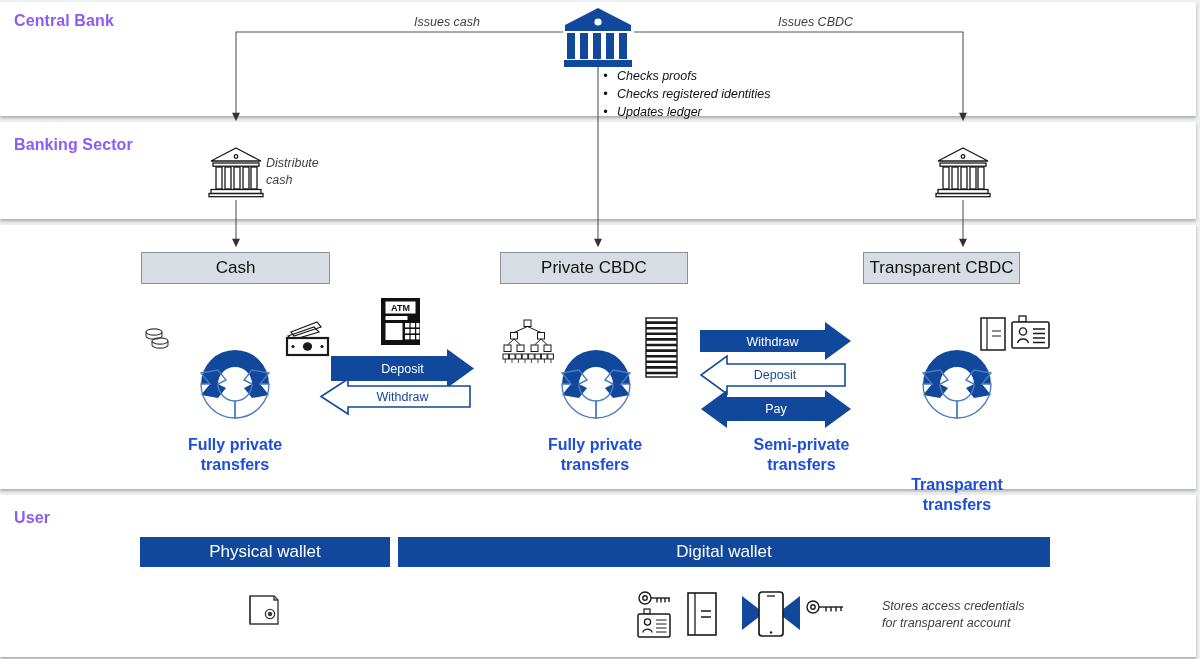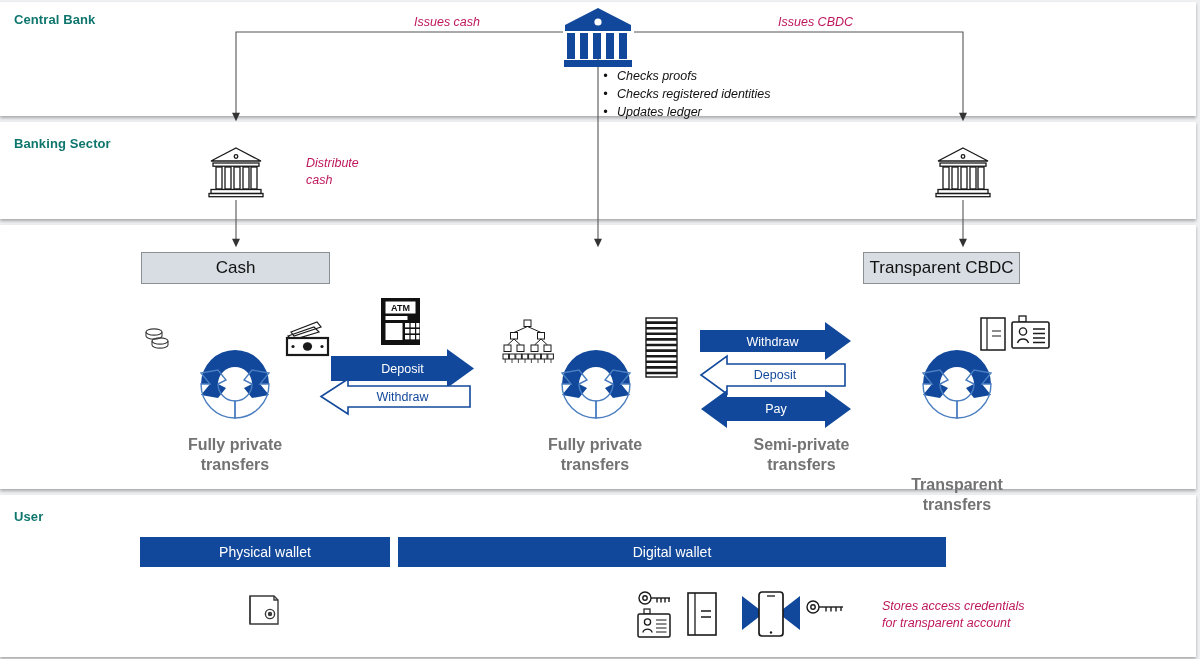--- a/index.html
+++ b/index.html
@@ -18,51 +18,51 @@
     box-shadow:0 2px 3px rgba(0,0,0,.30);
     box-sizing:border-box;
   }
   #band-central  {top:2px;   height:114px;}
   #band-banking  {top:122px; height:97px;}
   #band-money    {top:225px; height:264px;}
   #band-user     {top:495px; height:162px;}
 
   .band-title{
     position:absolute;
-    color:#0f766e;
+    color:#8b5cf6;
     font-weight:bold;
-    font-size:13px;
+    font-size:16px;
     letter-spacing:.1px;
   }
 
   
   .abs{position:absolute;}
-  .ital{font-style:italic;font-size:12.5px;color:#be185d;line-height:1.32;}
+  .ital{font-style:italic;font-size:12.5px;color:#404040;line-height:1.32;}
   .cat-label{
-    font-size:16px;color:#737373;text-align:center;line-height:1.25;font-weight:bold;
+    font-size:16px;color:#1d4ed8;text-align:center;line-height:1.25;font-weight:bold;
   }
 
   
   .chip{
     position:absolute;
     background:#d7dde3;
     border:1px solid #8a8f94;
     color:#111;
     font-size:17px;
     display:flex;align-items:center;justify-content:center;
     box-sizing:border-box;
     height:32px;
   }
 
   
   .wbar{
     position:absolute;
     background:#12489b;
     color:#ffffff;
-    font-size:14px;
+    font-size:17px;
     display:flex;align-items:center;justify-content:center;
     height:30px;
     box-sizing:border-box;
   }
 
   
   .bullets{position:absolute;font-style:italic;font-size:12.5px;color:#111;}
   .bullets div{display:flex;gap:9px;line-height:1.42;}
   .bullets .dot{width:5px;text-align:center;}
 
@@ -331,26 +331,27 @@
     <div>
         <span class="dot">•</span>
         <span>Checks registered identities</span>
       </div>
     <div>
         <span class="dot">•</span>
         <span>Updates ledger</span>
       </div>
   </div>
 
-  <div class="abs ital" style="left:266px;top:155px;margin-left:40px;">
+  <div class="abs ital" style="left:266px;top:155px;">
     <div>Distribute</div>
     <div>cash</div>
   </div>
 
   <div class="chip" style="left:141px;top:252px;width:189px;">Cash</div>
+  <div class="chip" style="left:500px;top:252px;width:188px;">Private CBDC</div>
   <div class="chip" style="left:863px;top:252px;width:157px;">Transparent CBDC</div>
 
   <div class="arrowtext on-blue" style="left:331px;top:362px;width:143px;">Deposit</div>
   <div class="arrowtext on-white" style="left:331px;top:390px;width:143px;">Withdraw</div>
 
   <div class="arrowtext on-blue" style="left:700px;top:335px;width:145px;">Withdraw</div>
   <div class="arrowtext on-white" style="left:705px;top:368px;width:140px;">Deposit</div>
   <div class="arrowtext on-blue" style="left:706px;top:402px;width:140px;">Pay</div>
 
   <div class="abs cat-label" style="left:160px;top:435px;width:150px;">
@@ -364,20 +365,20 @@
   <div class="abs cat-label" style="left:724px;top:435px;width:155px;">
     <div>Semi-private</div>
     <div>transfers</div>
   </div>
   <div class="abs cat-label" style="left:882px;top:435px;width:150px;margin-top:40px;">
     <div>Transparent</div>
     <div>transfers</div>
   </div>
 
   <div class="wbar" style="left:140px;top:537px;width:250px;">Physical wallet</div>
-  <div class="wbar" style="left:398px;top:537px;width:548px;">Digital wallet</div>
+  <div class="wbar" style="left:398px;top:537px;width:652px;">Digital wallet</div>
 
   <div class="abs ital" style="left:882px;top:598px;width:190px;">
     <div>Stores access credentials</div>
     <div>for transparent account</div>
   </div>
 
 </div>
 
 </body></html>

